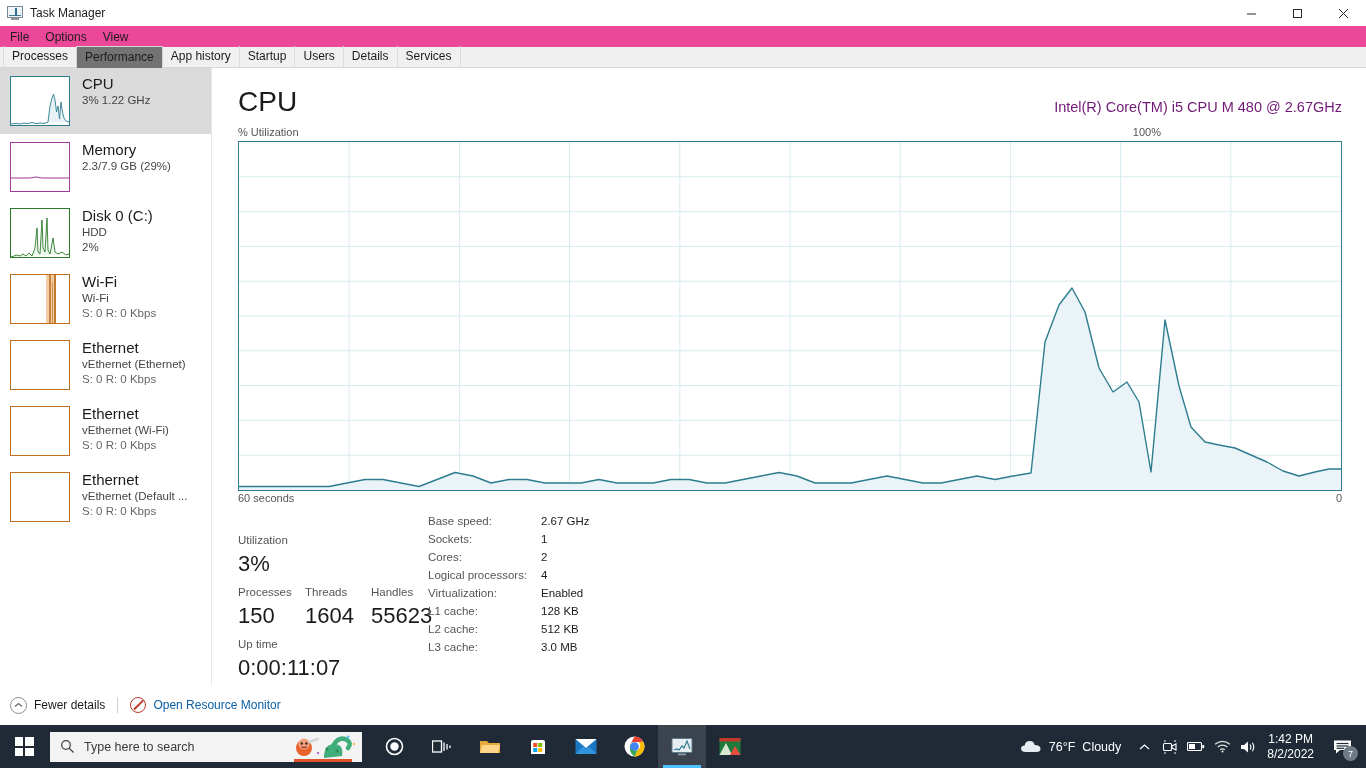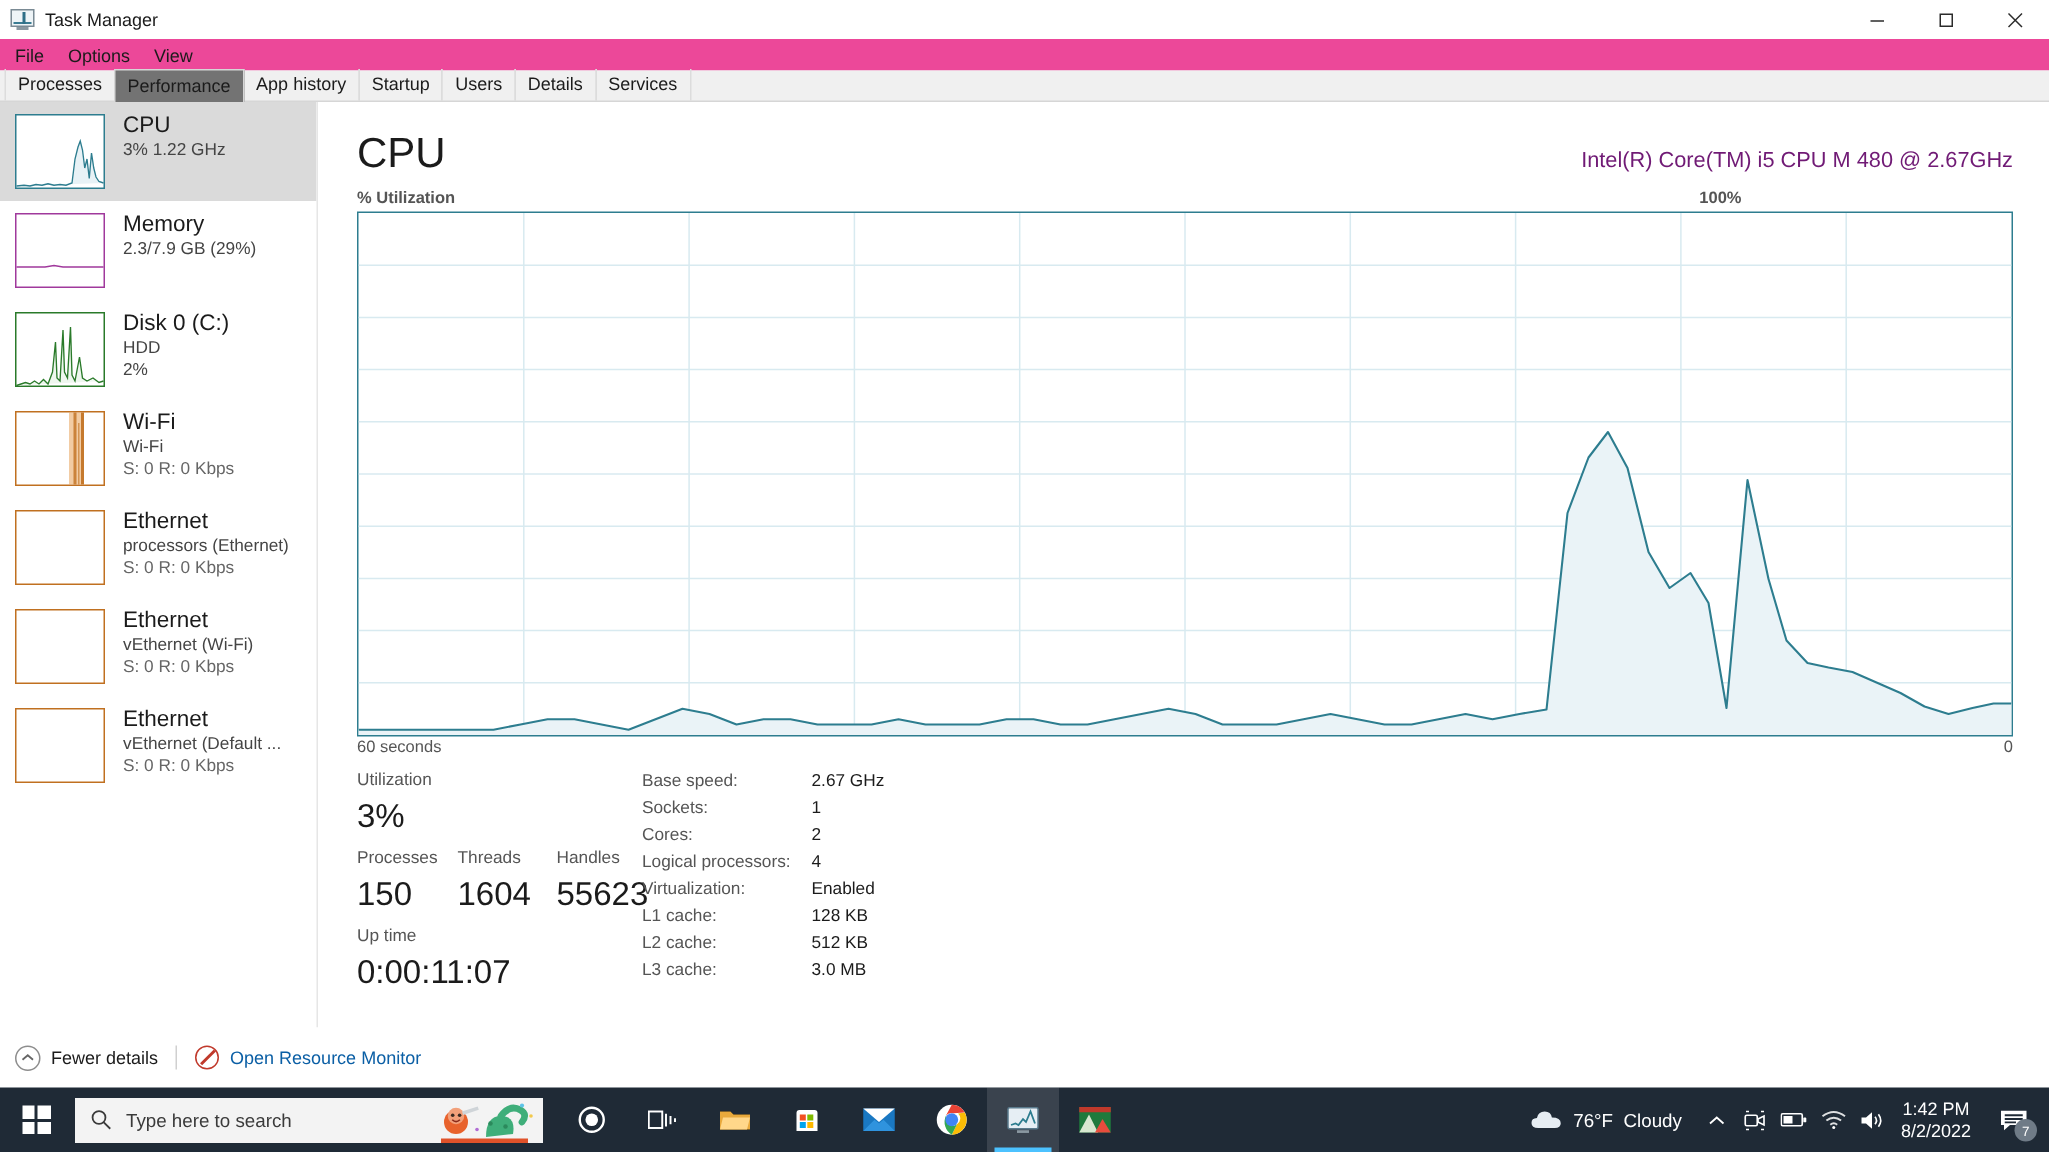--- a/index.html
+++ b/index.html
@@ -107,21 +107,21 @@
     border: 1px solid #2d7d8f; background: #ffffff;
   }
   .graph-wrap svg { display: block; width: 100%; height: 100%; }
   .axis-labels { position: absolute; left: 0; top: 424px; width: 1153px; height: 16px; }
   .ax-left { position: absolute; left: 25px; top: 0; font-size: 11px; color: #555; }
   .ax-right { position: absolute; right: 24px; top: 0; font-size: 11px; color: #555; }
 
   
   .stats { position: absolute; left: 0; top: 444px; width: 1153px; height: 173px; }
   .stats-left { position: absolute; left: 25px; top: 0; width: 210px; }
-  .stat-row { display: flex; }
+  .stat-row { display: flex; margin-top: 20px; }
   .stat-col { }
   .stat-lbl { font-size: 11.5px; color: #555; line-height: 16px; }
   .stat-val { font-size: 22px; color: #1b1b1b; line-height: 32px; font-weight: 300; }
   .stats-right { position: absolute; left: 215px; top: 0; }
   .spec { display: flex; line-height: 18px; }
   .spec-k { width: 113px; font-size: 11.5px; color: #555; }
   .spec-v { font-size: 11.5px; color: #1b1b1b; }
 
   
   .statusbar {
@@ -298,21 +298,21 @@
       </div>
 
       <div class="side-item">
         <div class="thumb">
           <svg viewBox="0 0 60 50" preserveAspectRatio="none">
             <rect x="0.5" y="0.5" width="59" height="49" fill="#ffffff" stroke="#c07020" stroke-width="1"></rect>
           </svg>
         </div>
         <div class="side-text">
           <div class="side-title">Ethernet</div>
-          <div class="side-sub">processors (Ethernet)</div>
+          <div class="side-sub">vEthernet (Ethernet)</div>
           <div class="side-sub dim">S: 0 R: 0 Kbps</div>
         </div>
       </div>
 
       <div class="side-item">
         <div class="thumb">
           <svg viewBox="0 0 60 50" preserveAspectRatio="none">
             <rect x="0.5" y="0.5" width="59" height="49" fill="#ffffff" stroke="#c07020" stroke-width="1"></rect>
           </svg>
         </div>
@@ -337,21 +337,21 @@
       </div>
 
     </div>
 
     <div class="panel">
       <div class="panel-head">
         <div class="panel-title">CPU</div>
         <div class="panel-cpuname">Intel(R) Core(TM) i5 CPU M 480 @ 2.67GHz</div>
       </div>
 
-      <div class="graph-labels" style="position:absolute;left:0;top:58px;width:972px;font-weight:bold;">
+      <div class="graph-labels" style="position:absolute;left:0;top:58px;width:972px;">
         <div class="lbl-left">% Utilization</div>
         <div class="lbl-right">100%</div>
       </div>
 
       <div class="graph-wrap">
         <svg viewBox="0 0 1102 348" preserveAspectRatio="none">
 
           <g stroke="#d8eaf0" stroke-width="1">
             <line x1="110.2" y1="0" x2="110.2" y2="348"></line>
             <line x1="220.4" y1="0" x2="220.4" y2="348"></line>

